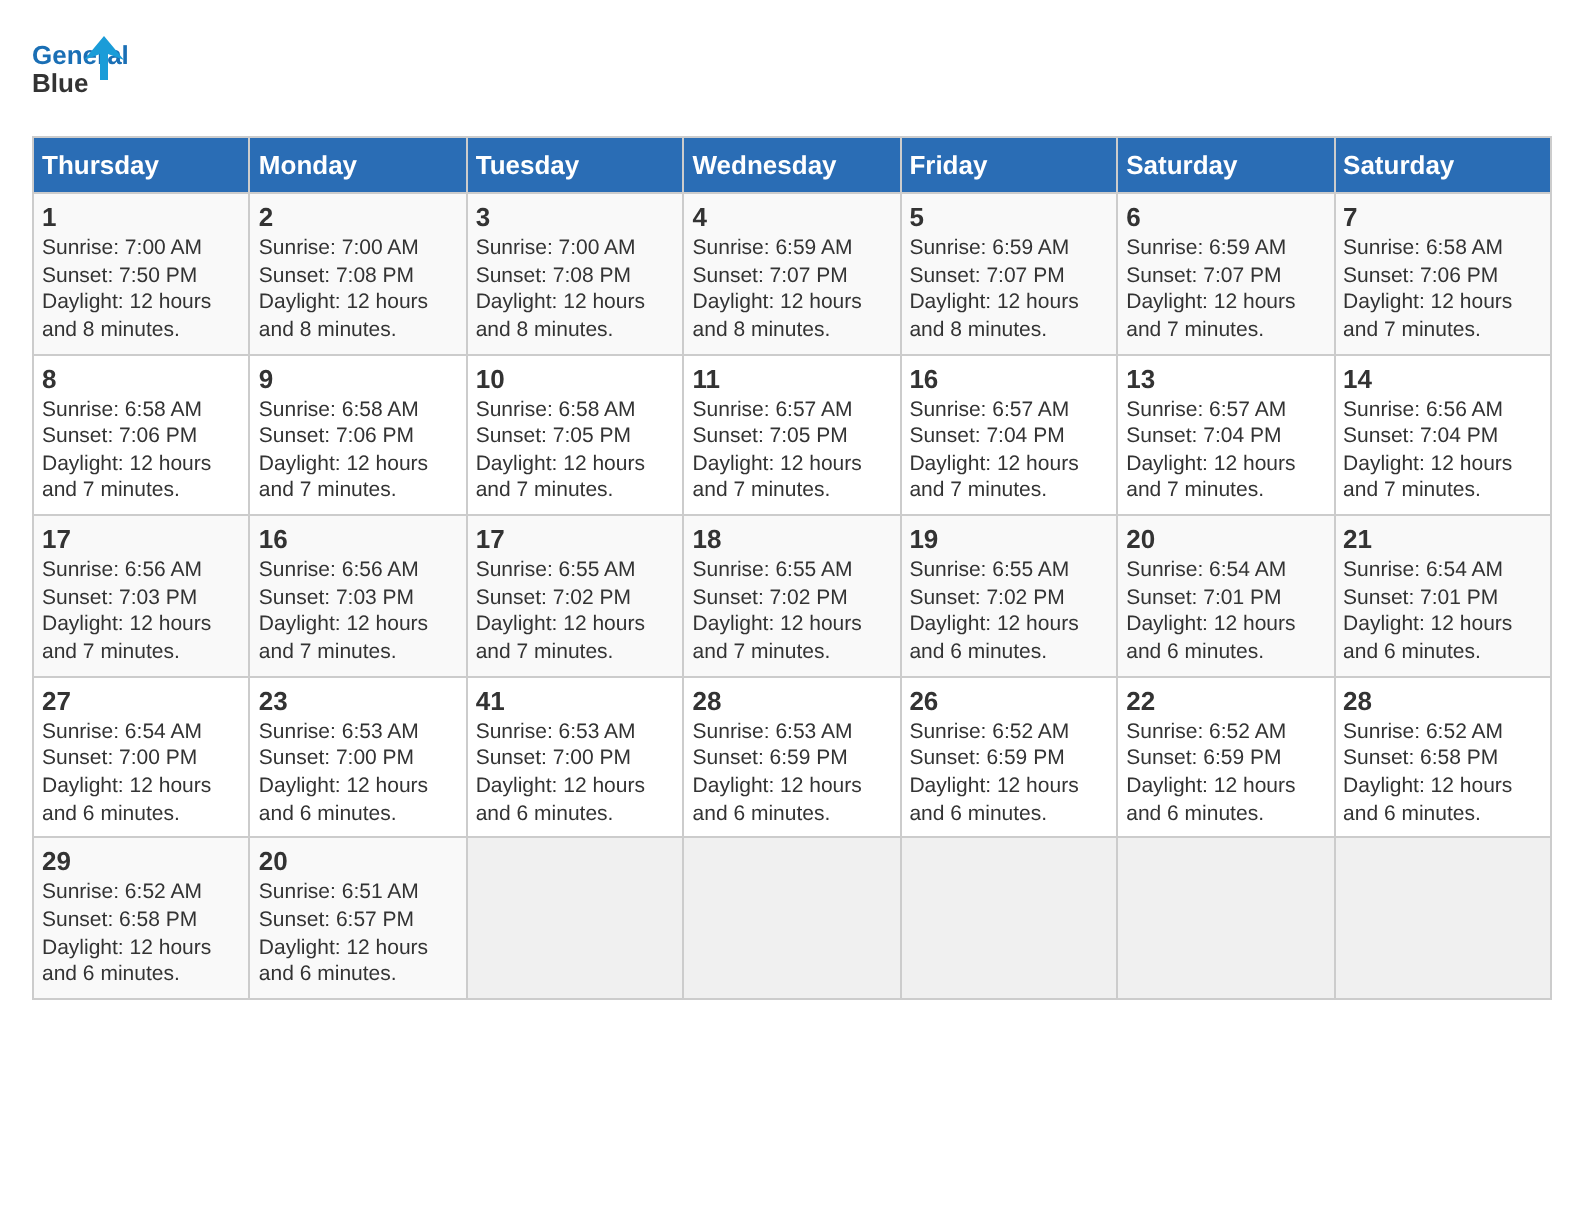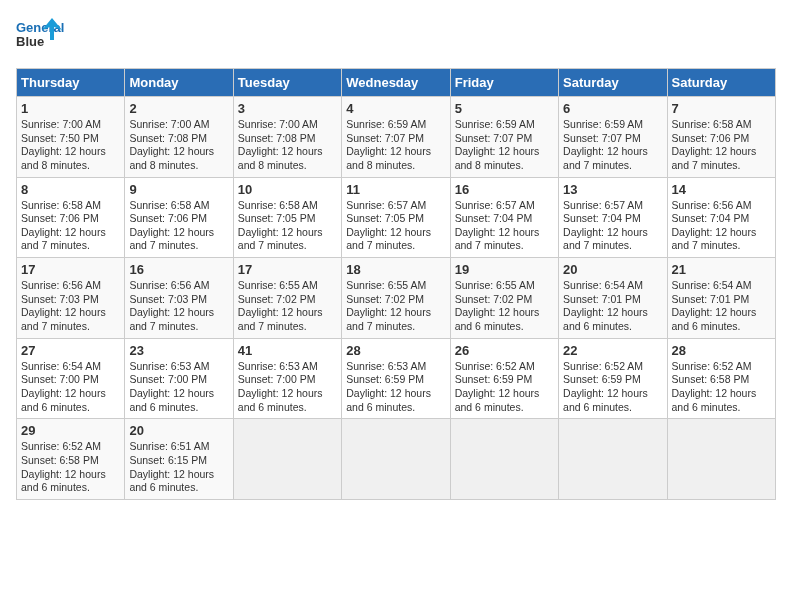--- a/index.html
+++ b/index.html
@@ -304,21 +304,21 @@
         <td>
           <span class="day-number">29</span>
           <div style="line-height: 1.3;">Sunrise: 6:52 AM</div>
           <div style="line-height: 1.3;">Sunset: 6:58 PM</div>
           <div style="line-height: 1.3;">Daylight: 12 hours</div>
           <div style="line-height: 1.3;">and 6 minutes.</div>
         </td>
         <td>
           <span class="day-number">20</span>
           <div style="line-height: 1.3;">Sunrise: 6:51 AM</div>
-          <div style="line-height: 1.3;">Sunset: 6:15 PM</div>
+          <div style="line-height: 1.3;">Sunset: 6:57 PM</div>
           <div style="line-height: 1.3;">Daylight: 12 hours</div>
           <div style="line-height: 1.3;">and 6 minutes.</div>
         </td>
         <td class="empty"></td>
         <td class="empty"></td>
         <td class="empty"></td>
         <td class="empty"></td>
         <td class="empty"></td>
       </tr>
     </tbody>

